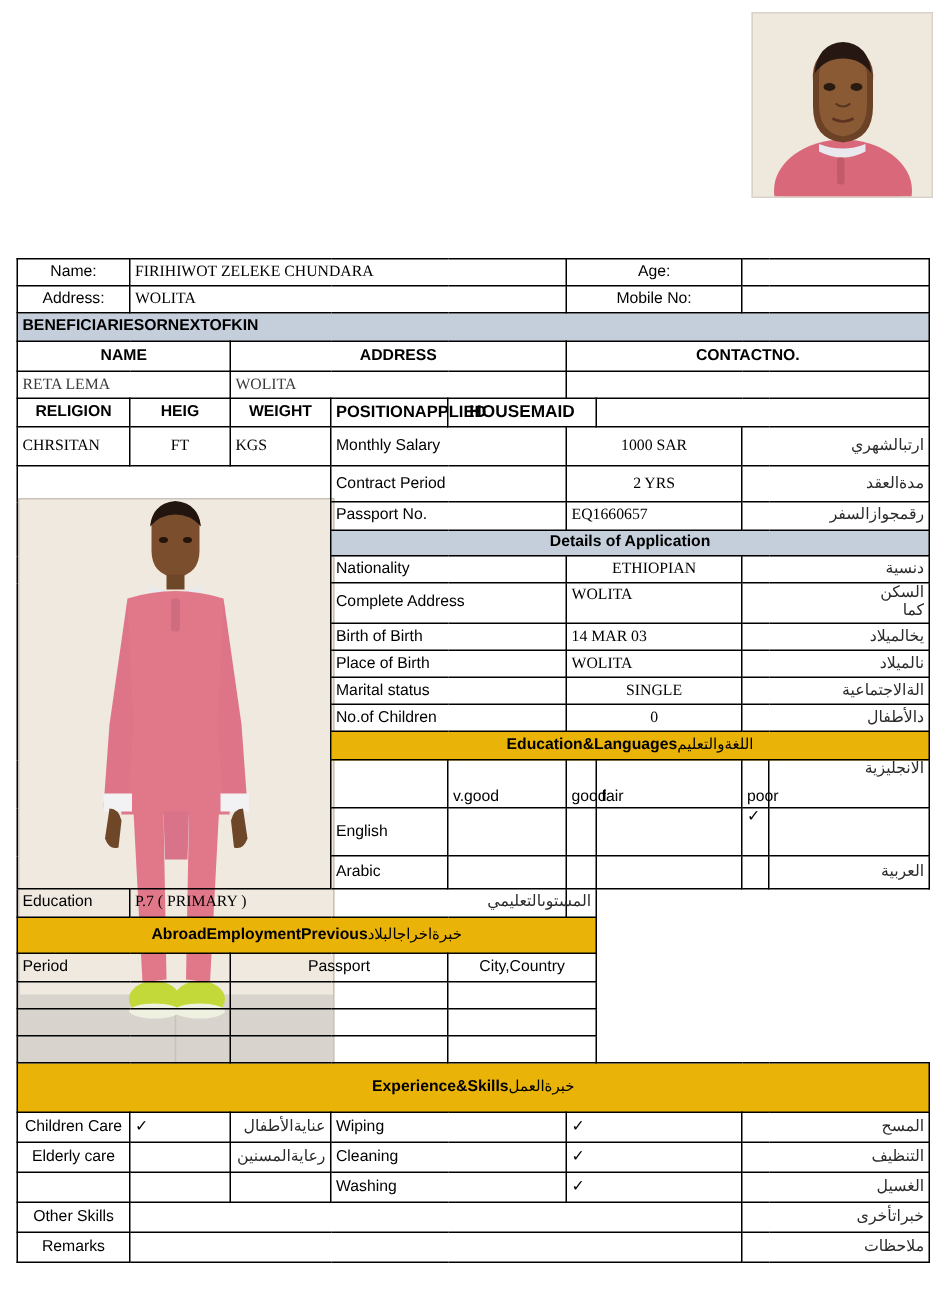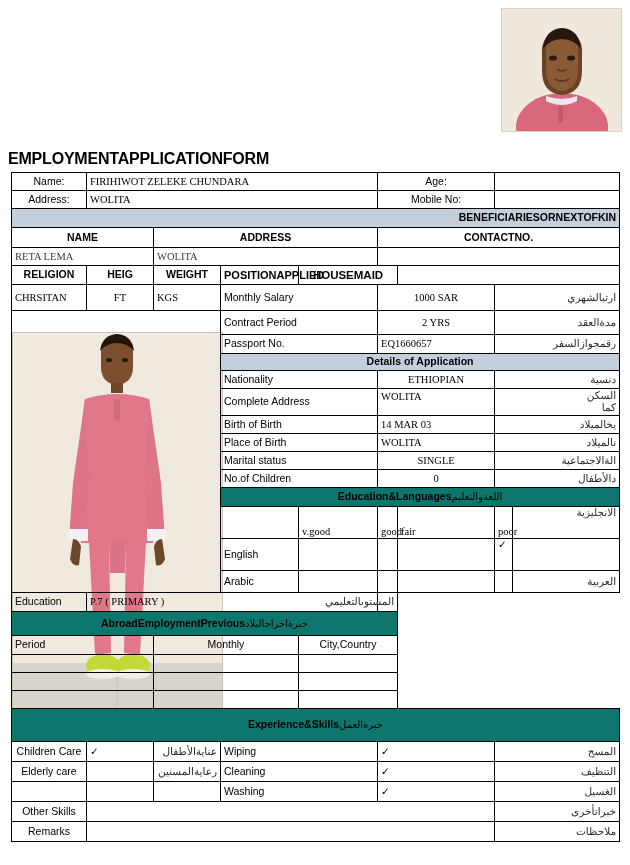--- a/index.html
+++ b/index.html
@@ -138,21 +138,21 @@
     font-size: 12.5px;
     font-family: "Liberation Sans", sans-serif;
   }
   .val-serif {
     font-family: "Liberation Serif", serif;
     font-size: 11px;
     margin-left: 32px;
   }
   .band {
     background: #c5cfdb;
-    text-align: right;
+    text-align: left;
     font-weight: bold;
     font-size: 13px;
   }
   .band-sm {
     background: #c5cfdb;
     text-align: center;
     font-weight: bold;
     font-size: 12px;
   }
   .ctr { text-align: center; }
@@ -177,43 +177,41 @@
   .hdr-cell {
     font-weight: bold;
     font-size: 12.5px;
     text-align: center;
   }
   .rowlbl {
     font-size: 11px;
   }
   .tiny-hdr {
     font-size: 10.5px;
-    font-family: Liberation Serif, serif;
   }
   .band-mixed {
-    background: #0f766e;
+    background: #eab308;
     font-weight: bold;
     font-size: 13px;
     text-align: center;
     white-space: nowrap;
   }
   .band-mixed .ar-inline {
     font-family: "DejaVu Sans", sans-serif;
     font-size: 10px;
     font-weight: normal;
     direction: rtl;
   }
 </style>
 </head>
 <body>
 
 <div id="header-area">
 
 
-  <div id="form-title">EMPLOYMENTAPPLICATIONFORM</div>
 
   <div class="photo" id="photo-portrait">
     <svg viewBox="0 0 119 122" width="119" height="122">
       <rect width="119" height="122" fill="#efe8dd"></rect>
       <ellipse cx="60" cy="118" rx="46" ry="34" fill="#d9697a"></ellipse>
       <path d="M20 122 L26 96 Q60 86 93 96 L99 122 Z" fill="#d9697a"></path>
       <path d="M44 92 Q60 100 75 92 L75 87 Q60 93 44 87 Z" fill="#e8e8ee"></path>
       <path d="M40 46 Q38 24 60 22 Q82 24 80 46 L80 62 Q80 84 60 86 Q40 84 40 62 Z" fill="#6b4226"></path>
       <path d="M44 40 Q46 26 60 25 Q74 26 76 40 L76 60 Q76 80 60 82 Q44 80 44 60 Z" fill="#8a5a34"></path>
       <path d="M41 40 Q43 20 60 19 Q77 20 79 40 Q72 30 60 30 Q48 30 41 40 Z" fill="#261712"></path>
@@ -420,21 +418,21 @@
   </tr>
 
   <tr>
     <td colspan="6" class="band-mixed" style="height:24px">
       <span>AbroadEmploymentPrevious</span><span class="ar-inline">خبرةاخراجالبلاد</span>
     </td>
   </tr>
 
   <tr>
     <td colspan="2" class="rowlbl" style="height:19px">Period</td>
-    <td colspan="2" class="rowlbl ctr">Monthly</td>
+    <td colspan="2" class="rowlbl ctr">Passport</td>
     <td colspan="2" class="rowlbl ctr">City,Country</td>
   </tr>
 
   <tr>
     <td colspan="2" style="height:15px"></td>
     <td colspan="2"></td>
     <td colspan="2"></td>
   </tr>
   <tr>
     <td colspan="2" style="height:15px"></td>

